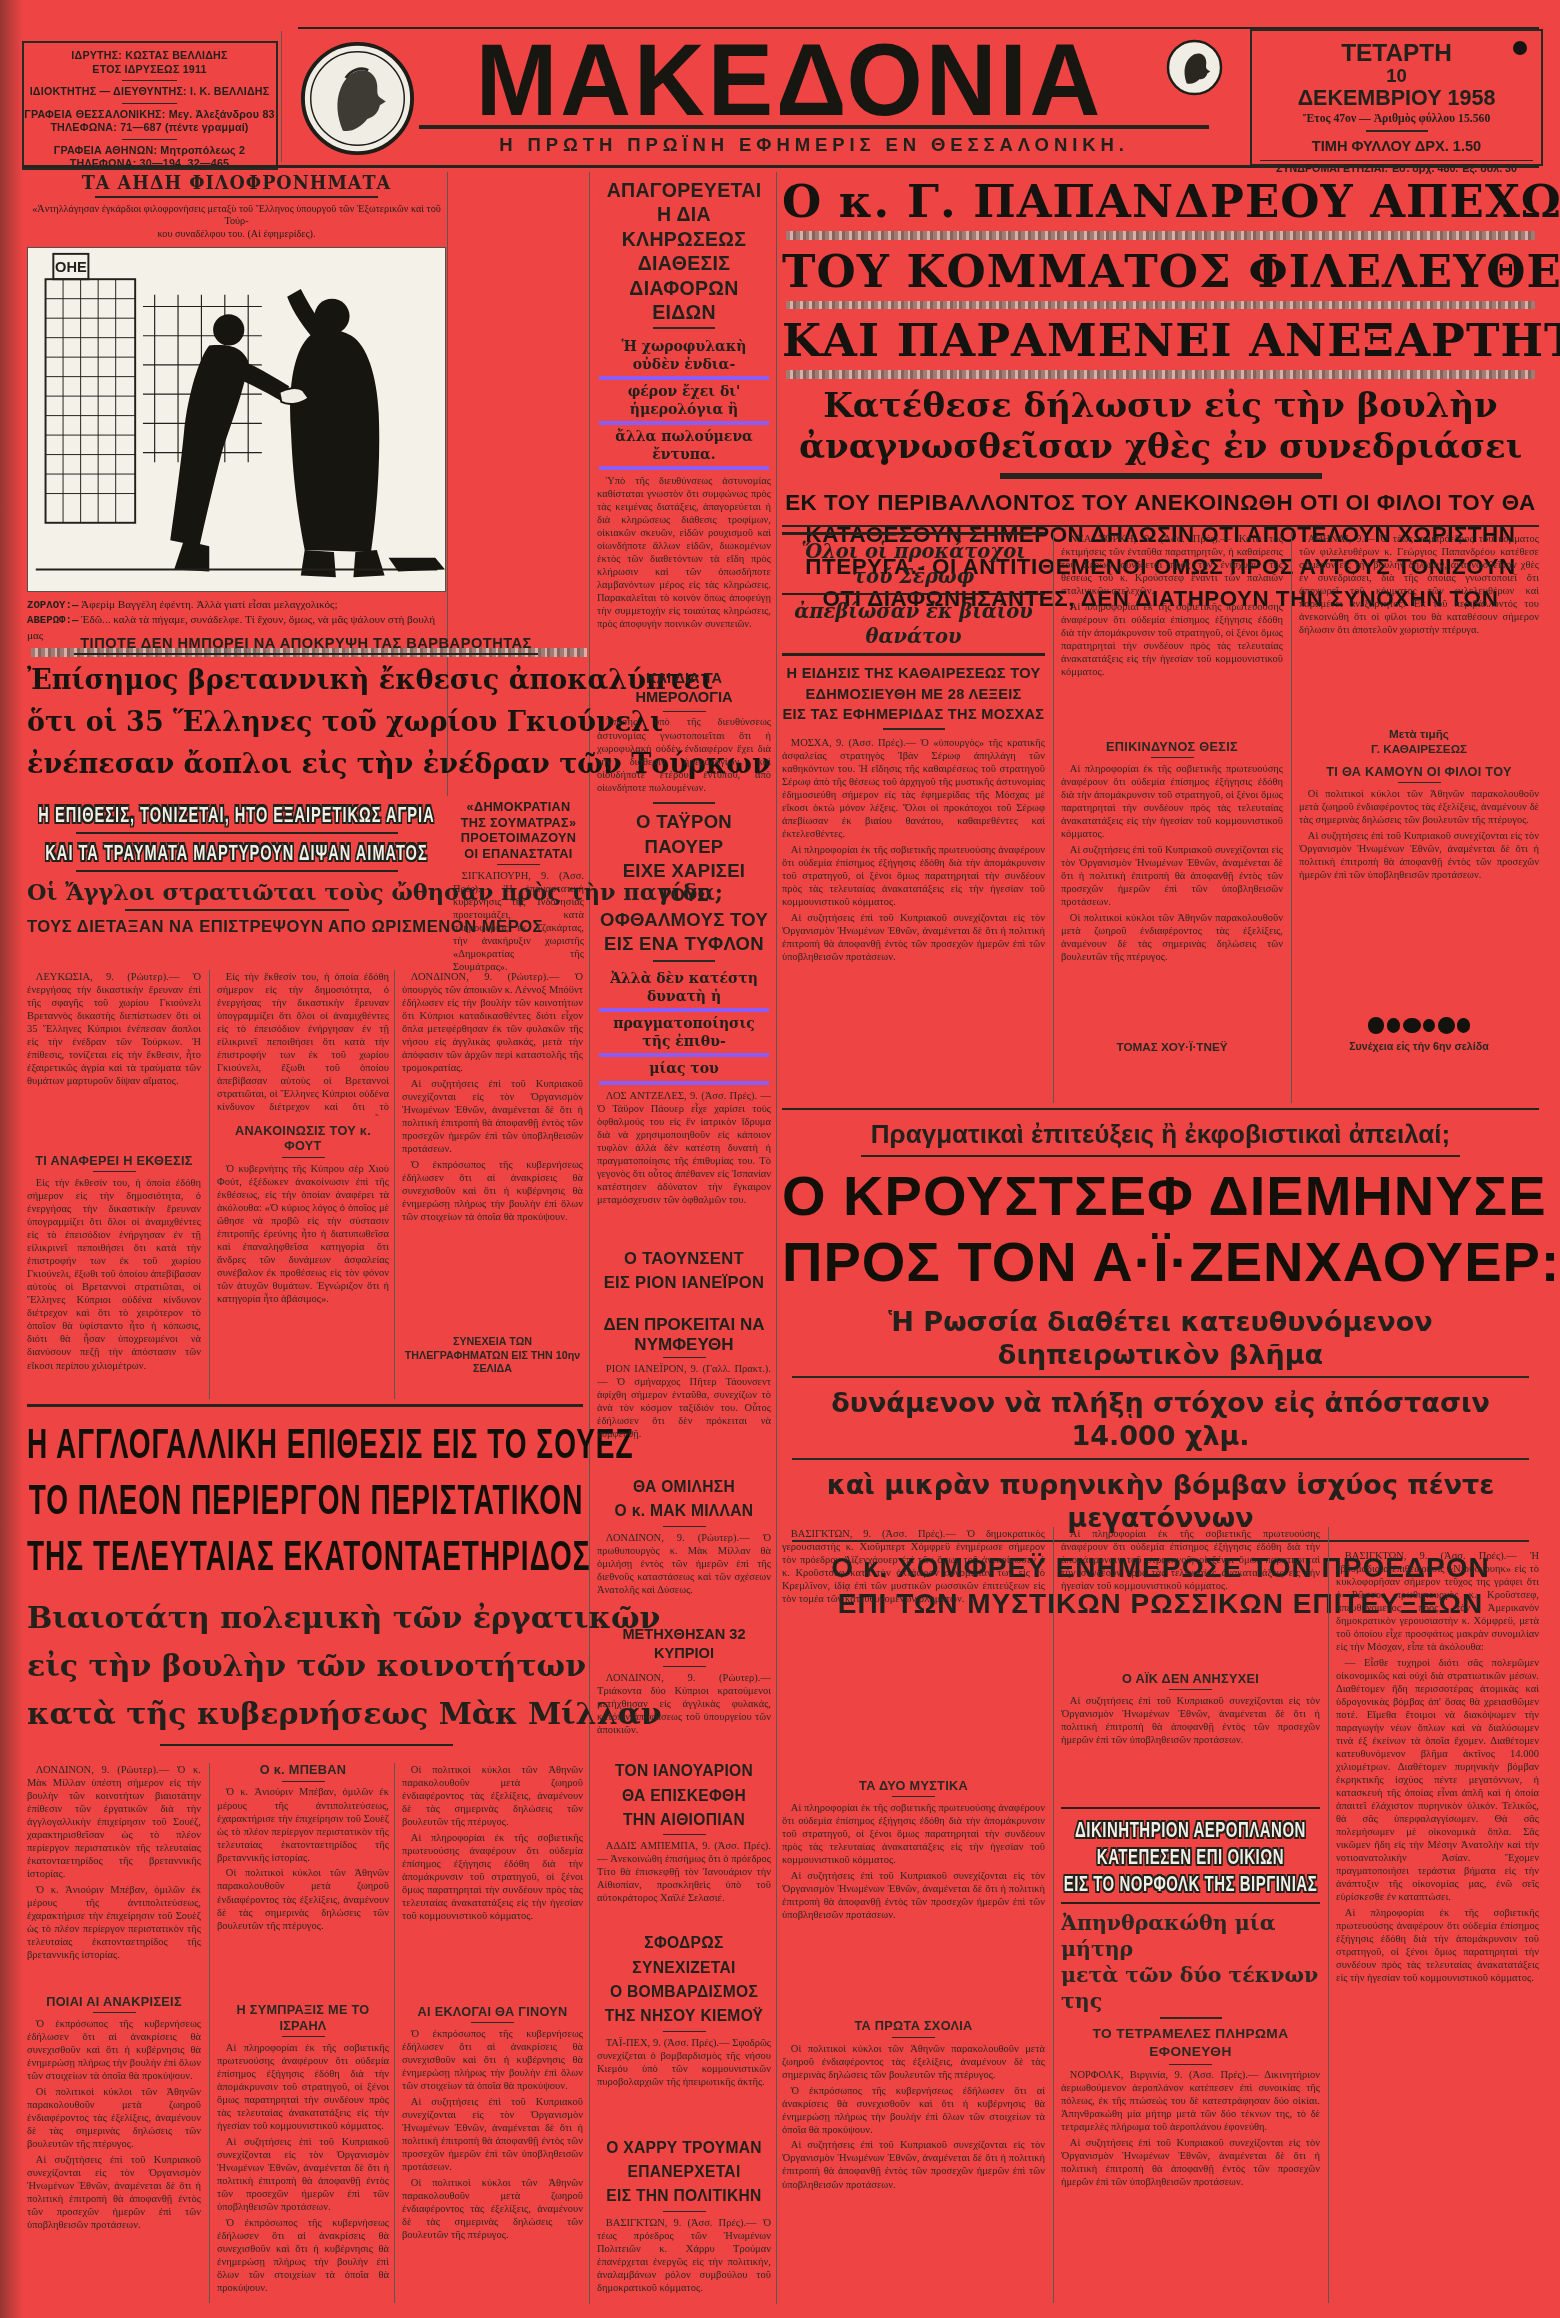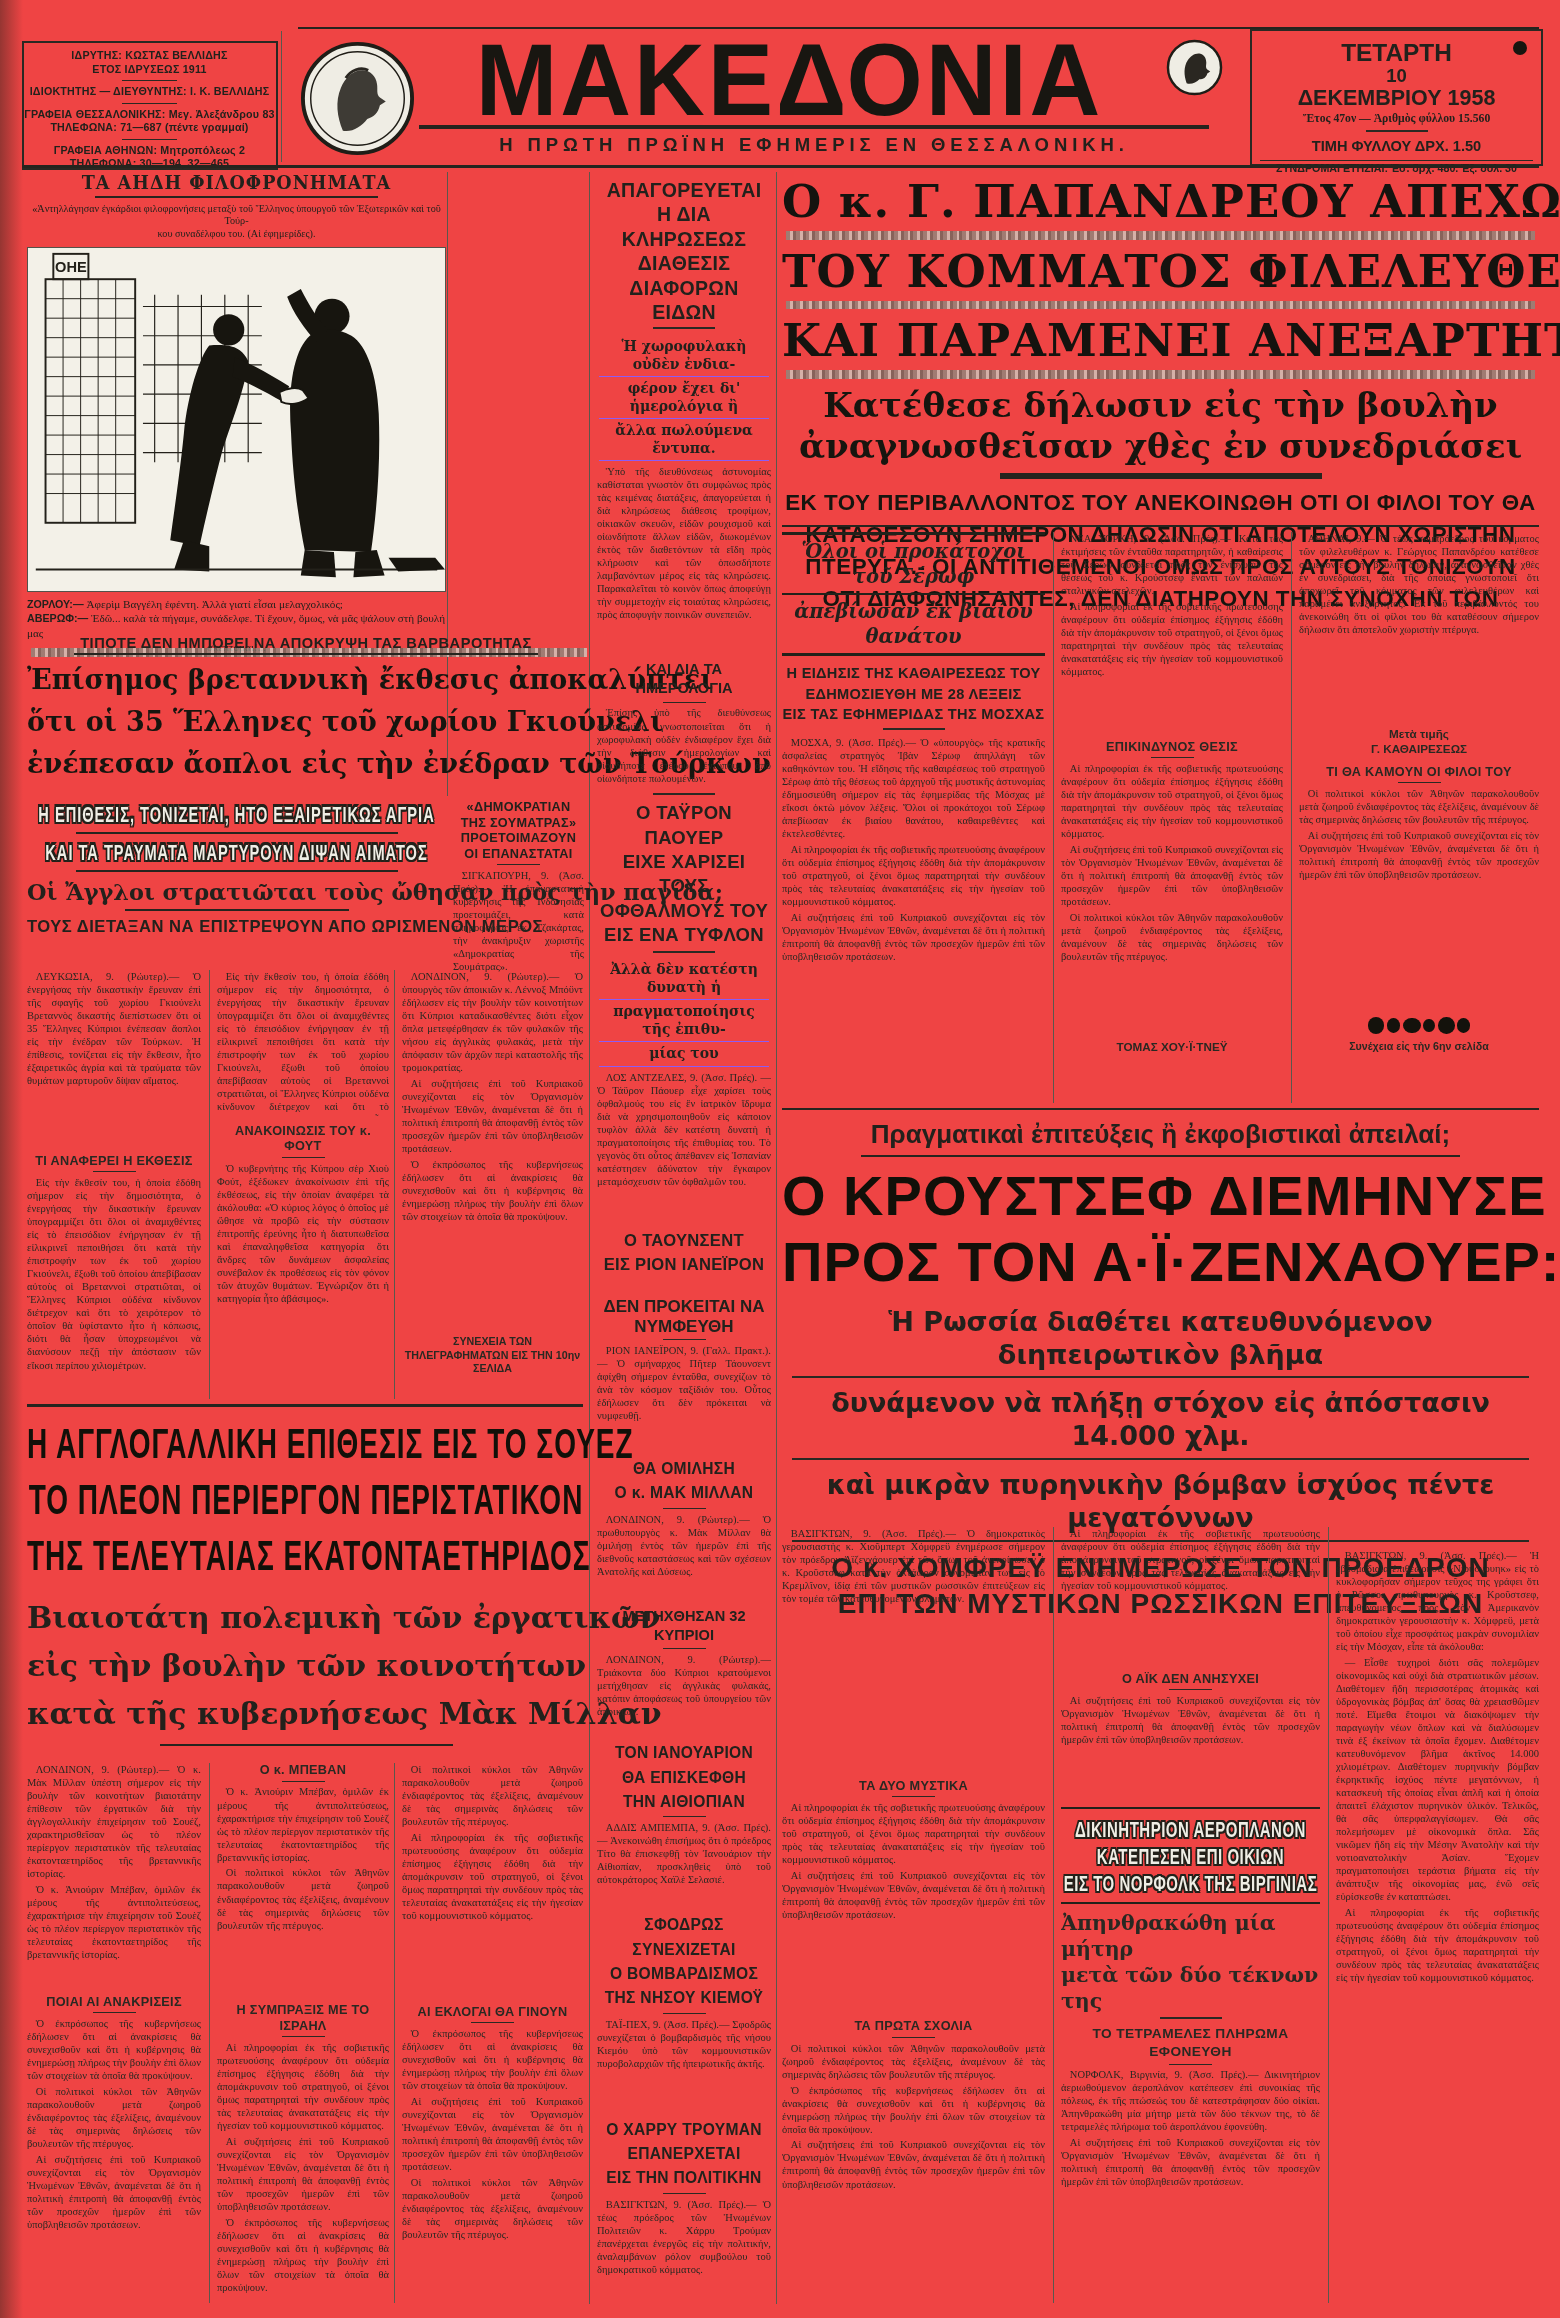--- a/index.html
+++ b/index.html
@@ -50,23 +50,23 @@
   .serov-caps{font:bold 14.6px/20.5px "Liberation Sans","DejaVu Sans",sans-serif;text-align:center;letter-spacing:0.3px;}
   .nor-line{display:block;font:900 15px/18.5px "Liberation Sans","DejaVu Sans",sans-serif;text-align:center;
             transform:scaleY(1.45);transform-origin:center top;height:27px;letter-spacing:0.5px;white-space:nowrap;}
   .nor-sub{font:bold 20.5px/26px "DejaVu Serif","Liberation Serif",serif;text-align:left;}
   .nor-caps{font:bold 13.7px/18.5px "Liberation Sans","DejaVu Sans",sans-serif;text-align:center;letter-spacing:0.4px;}
   
   #midcol{left:597px;top:172px;width:174px;height:2132px;overflow:hidden;}
   .mid-h{font:bold 18.5px/24.4px "Liberation Sans","DejaVu Sans",sans-serif;text-align:center;margin:5.9px 0 2px;letter-spacing:0.3px;}
   .mid-h2{font:bold 14.6px/19.5px "Liberation Sans","DejaVu Sans",sans-serif;text-align:center;margin:7.8px 0 2.9px;}
   .ruled{font:bold 14px/17.6px "DejaVu Serif","Liberation Serif",serif;text-align:center;margin:3.9px 2px;}
-  .ruled p{margin:0;padding:2.9px 0;border-bottom:1px solid #8b5cf6;}
+  .ruled p{margin:0;padding:2.9px 0;border-bottom:4px solid #8b5cf6;}
   .dialogue{font:11.2px/14.6px "Liberation Serif","DejaVu Serif",serif;}
-  .dialogue .sp{font-weight:bold;font-family:Liberation Sans, sans-serif;font-size:10.7px;}
+  .dialogue .sp{font-weight:bold;font-family:Liberation Mono, monospace;font-size:10.7px;}
   .caption{font:10.2px/12.7px "Liberation Serif","DejaVu Serif",serif;text-align:center;}
   .sig{font:bold 11.7px/15.6px "Liberation Sans","DejaVu Sans",sans-serif;text-align:center;margin:3.9px 0;}
   .cont-note{font:bold 10.7px/13.7px "Liberation Sans","DejaVu Sans",sans-serif;text-align:center;margin-top:3.9px;}
   .blot-row{display:flex;gap:2.9px;justify-content:center;align-items:center;margin:5.9px 0;}
   .blot{background:#14120c;border-radius:50%;}
   .edge-shadow{position:absolute;left:0;top:0;width:23.4px;height:2318px;
                background:linear-gradient(90deg,rgba(40,36,28,.45),rgba(40,36,28,0));}
 </style>
 </head>
 <body>

